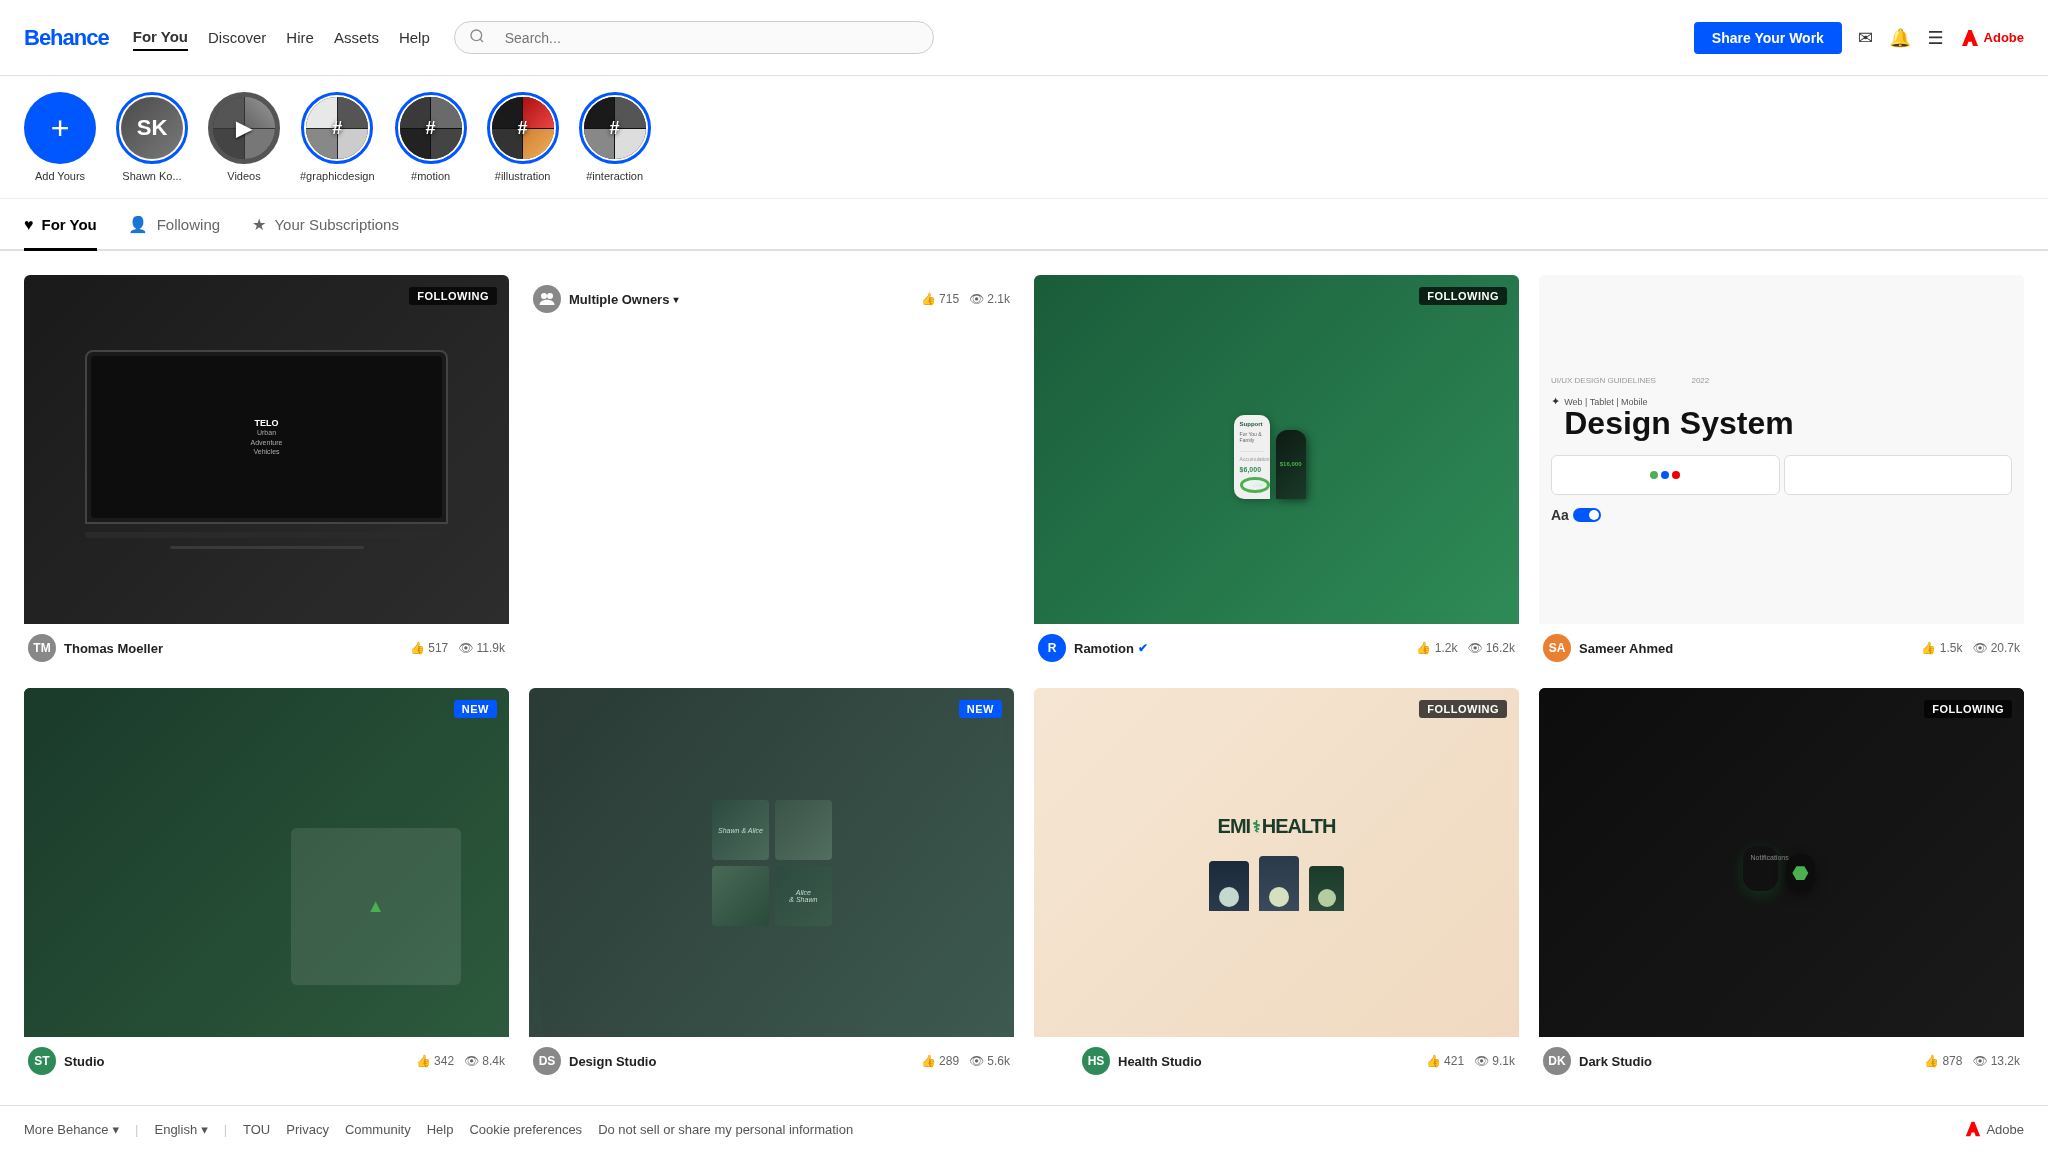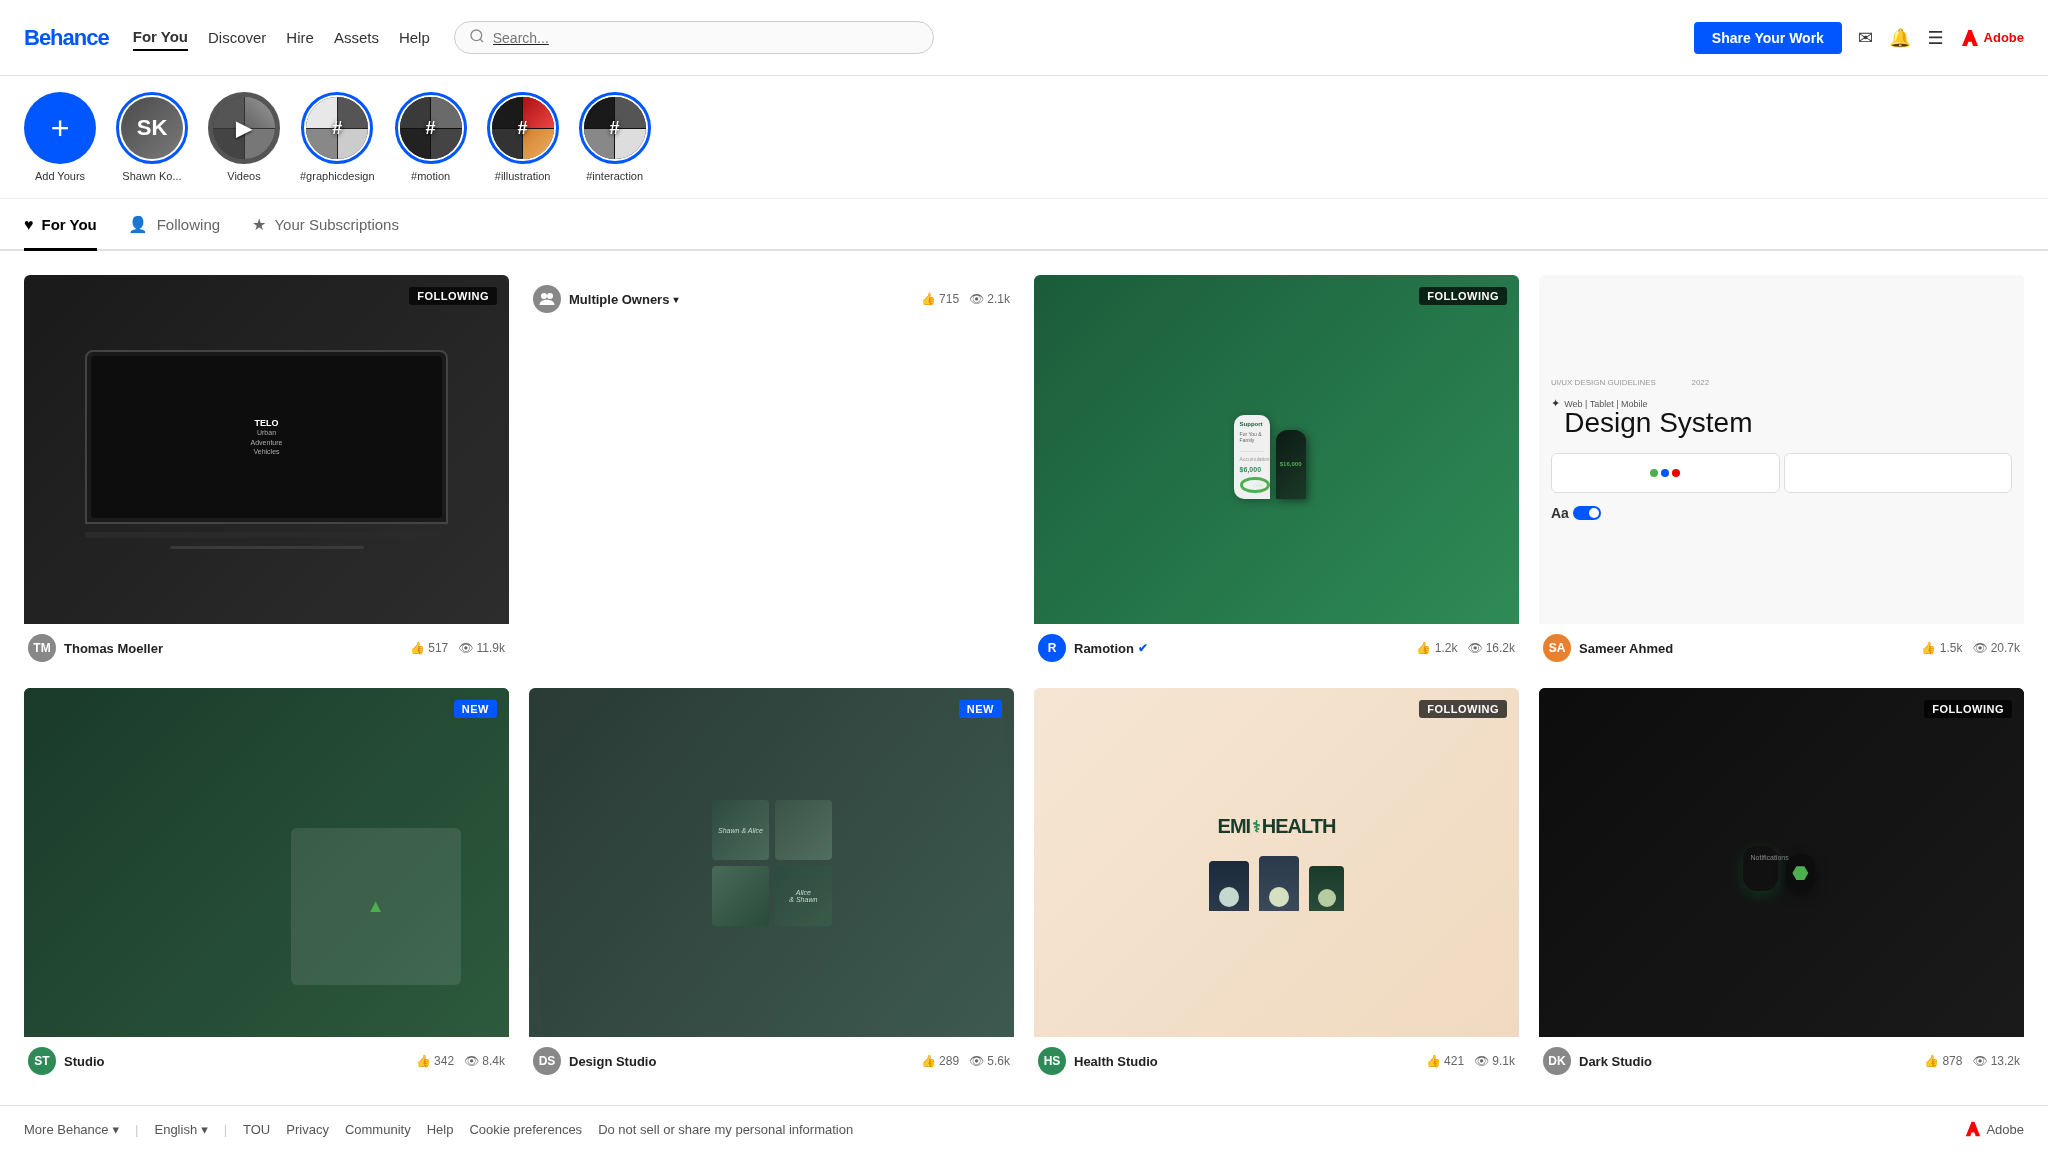--- a/index.html
+++ b/index.html
@@ -10,23 +10,22 @@
       display: flex; align-items: center; padding: 0 24px; height: 76px;
       border-bottom: 1px solid #e0e0e0; position: sticky; top: 0; background: #fff; z-index: 100;
       gap: 24px;
     }
     .navbar-logo { font-weight: 800; font-size: 22px; letter-spacing: -1px; color: #0057ff; flex-shrink: 0; }
     .nav-links { display: flex; align-items: center; gap: 20px; }
     .nav-link { font-size: 15px; color: #333; text-decoration: none; padding: 4px 0; cursor: pointer; white-space: nowrap; }
     .nav-link.active { font-weight: 600; border-bottom: 2px solid #000; }
     .search-bar {
       flex: 1; max-width: 480px; display: flex; 
-      border: 1px solid #ccc; border-radius: 20px; padding: 6px 14px; gap: 8px;
+      border: 1px solid #ccc; border-radius: 20px; padding: 6px 14px; gap: 20px;
       background: #fafafa;
-      text-decoration: underline;
     }
     .search-bar input { border: none; background: transparent; outline: none; font-size: 14px; width: 100%; color: #555; }
     .search-icon-svg { color: #888; flex-shrink: 0; }
     .navbar-right { display: flex; align-items: center; gap: 16px; margin-left: auto; }
     .share-work-btn {
       background: #0057ff; color: #fff; border: none; border-radius: 4px;
       padding: 8px 18px; font-size: 14px; font-weight: 600; cursor: pointer; white-space: nowrap;
     }
     .nav-icon { color: #333; cursor: pointer; font-size: 18px; }
     .adobe-logo { font-size: 13px; color: #e00; font-weight: 700; white-space: nowrap; display: flex; align-items: center; gap: 4px; }
@@ -357,21 +356,21 @@
   </div>
 
   <div class="feed-card">
     <div class="card-thumb" style="background:#f5f5f5;">
       <div class="card-content-mockup" style="background:#f8f8f8;align-items:flex-start;padding:12px;">
         <div style="font-size:8px;color:#999;width:100%;">UI/UX DESIGN GUIDELINES &nbsp;&nbsp;&nbsp;&nbsp;&nbsp;&nbsp;&nbsp;&nbsp;&nbsp;&nbsp;&nbsp;&nbsp;&nbsp;&nbsp; 2022</div>
         <div style="display:flex;align-items:baseline;gap:4px;margin-top:2px;">
           <span style="font-size:11px;color:#333;font-weight:400;">✦</span>
           <div>
             <div style="font-size:9px;color:#555;">Web | Tablet | Mobile</div>
-            <div style="font-size:28px;font-weight:400;color:#111;line-height:1;">Design System</div>
+            <div style="font-size:32px;font-weight:700;color:#111;line-height:1;">Design System</div>
           </div>
         </div>
         <div style="display:flex;gap:4px;margin-top:8px;width:100%;">
           <div style="background:#fff;border:1px solid #ddd;border-radius:6px;padding:4px;flex:1;height:40px;display:flex;align-items:center;justify-content:center;">
             <div style="display:flex;gap:3px;">
               <div style="width:8px;height:8px;border-radius:50%;background:#4caf50;"></div>
               <div style="width:8px;height:8px;border-radius:50%;background:#0057ff;"></div>
               <div style="width:8px;height:8px;border-radius:50%;background:#e00;"></div>
             </div>
           </div>
@@ -486,21 +485,21 @@
           <div style="text-align:center;">
             <div style="width:35px;height:45px;background:linear-gradient(180deg,#1a3a2a,#2a4a3a);border-radius:4px 4px 0 0;display:flex;flex-direction:column;align-items:center;justify-content:flex-end;padding:4px 2px;">
               <div style="width:18px;height:18px;border-radius:50%;background:#b5cca0;"></div>
             </div>
           </div>
         </div>
       </div>
       <div class="card-badge following-badge">FOLLOWING</div>
     </div>
     <div class="card-meta">
-      <div class="author-avatar" style="background:#2e8b57;">HS</div>
+      <div class="author-avatar" style="background:#2e8b57;margin-left:44px;">HS</div>
       <div class="author-info">
         <div class="author-name">Health Studio</div>
       </div>
       <div class="card-stats">
         <span class="stat-item">
           <span>👍</span>
           <span>421</span>
         </span>
         <span class="stat-item">
           <span>👁</span>

